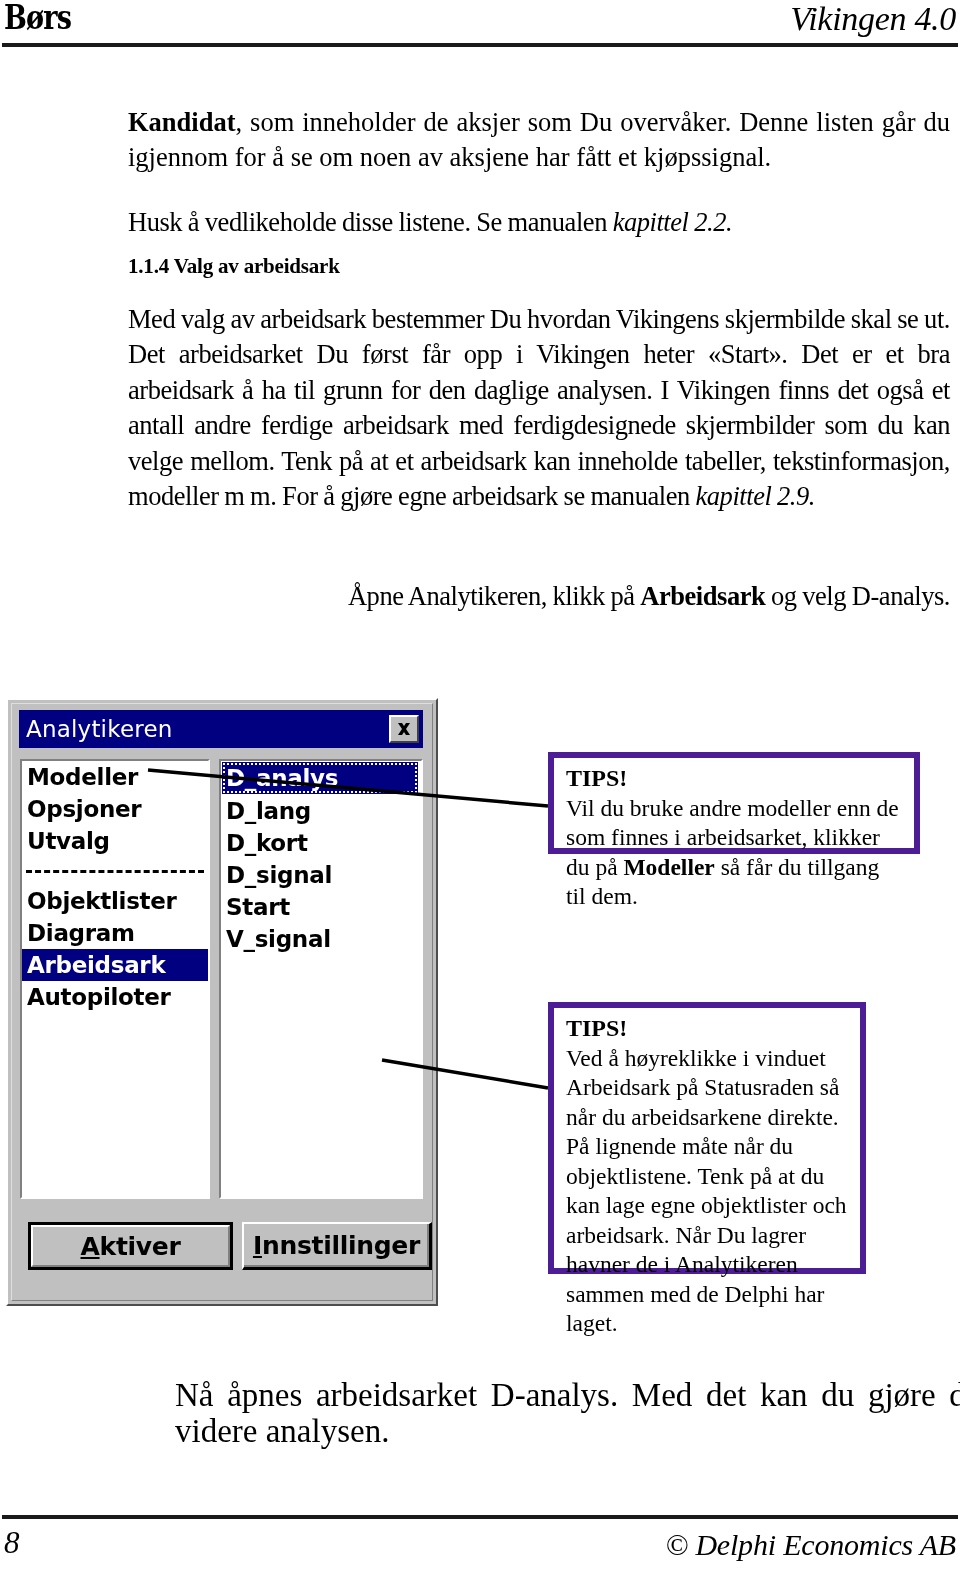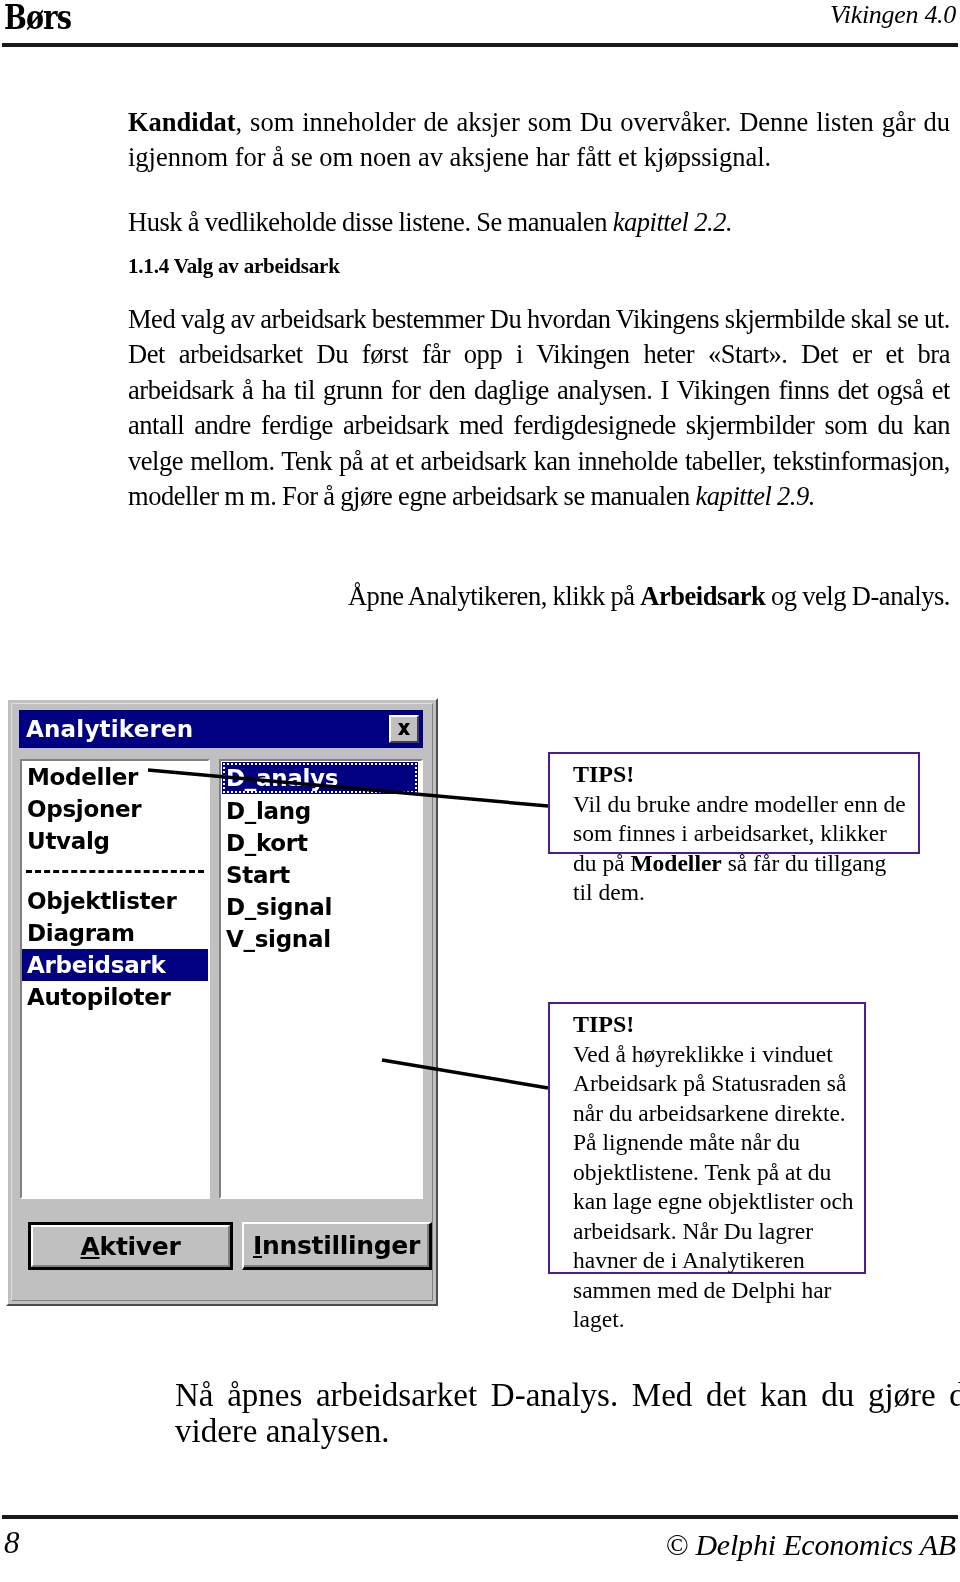--- a/index.html
+++ b/index.html
@@ -34,21 +34,21 @@
     letter-spacing: -1px;
     transform: scaleX(0.82);
     transform-origin: left top;
   }
   #header-right {
     position: absolute;
     right: 4px;
     top: 0px;
     font-family: "Liberation Serif", serif;
     font-style: italic;
-    font-size: 26px;
+    font-size: 34px;
     letter-spacing: -0.3px;
   }
   #header-rule {
     position: absolute;
     left: 2px;
     top: 43px;
     width: 956px;
     height: 4px;
     background: #1a1a1a;
   }
@@ -128,21 +128,21 @@
     width: 404px;
     height: 38px;
     background: #000080;
     display: flex;
     align-items: center;
     justify-content: space-between;
   }
   #titlebar-text {
     color: #ffffff;
     font-family: "DejaVu Sans", sans-serif;
-    font-weight: bold;
+    font-weight: normal;
     font-size: 23px;
     margin-left: 7px;
     letter-spacing: 0.2px;
     white-space: nowrap;
   }
   #close-button {
     width: 30px;
     height: 28px;
     margin-right: 4px;
     background: #c0c0c0;
@@ -252,26 +252,26 @@
     border-right: 3px solid #000000;
     border-bottom: 3px solid #000000;
     box-shadow: inset -2px -2px 0 #808080;
   }
   .accel { text-decoration: underline; }
 
   
   .tips-box {
     position: absolute;
     background: #ffffff;
-    border: 2px solid #4c1d95;
+    border: 6px solid #4c1d95;
     box-sizing: border-box;
     font-family: "Liberation Serif", serif;
     font-size: 23.5px;
     line-height: 29.5px;
-    padding: 6px 10px 8px 23px;
+    padding: 6px 10px 8px 12px;
   }
   #tips-box-1 { left: 548px; top: 752px; width: 372px; height: 102px; }
   #tips-box-2 { left: 548px; top: 1002px; width: 318px; height: 272px; }
   .tips-title { font-weight: bold; font-size: 24px; }
 
   
   #leader-lines {
     position: absolute;
     left: 0;
     top: 0;
@@ -346,22 +346,22 @@
       <div class="list-item">Objektlister</div>
       <div class="list-item">Diagram</div>
       <div class="list-item selected">Arbeidsark</div>
       <div class="list-item">Autopiloter</div>
     </div>
 
     <div class="listbox" id="listbox-sheets">
       <div class="list-item focused">D_analys</div>
       <div class="list-item">D_lang</div>
       <div class="list-item">D_kort</div>
+      <div class="list-item">D_signal</div>
       <div class="list-item">Start</div>
-      <div class="list-item">D_signal</div>
       <div class="list-item">V_signal</div>
     </div>
 
     <div class="dlg-button" id="button-aktiver">
       <span class="inner">
           <span class="accel">A</span>
           <span>ktiver</span>
         </span>
     </div>
 

